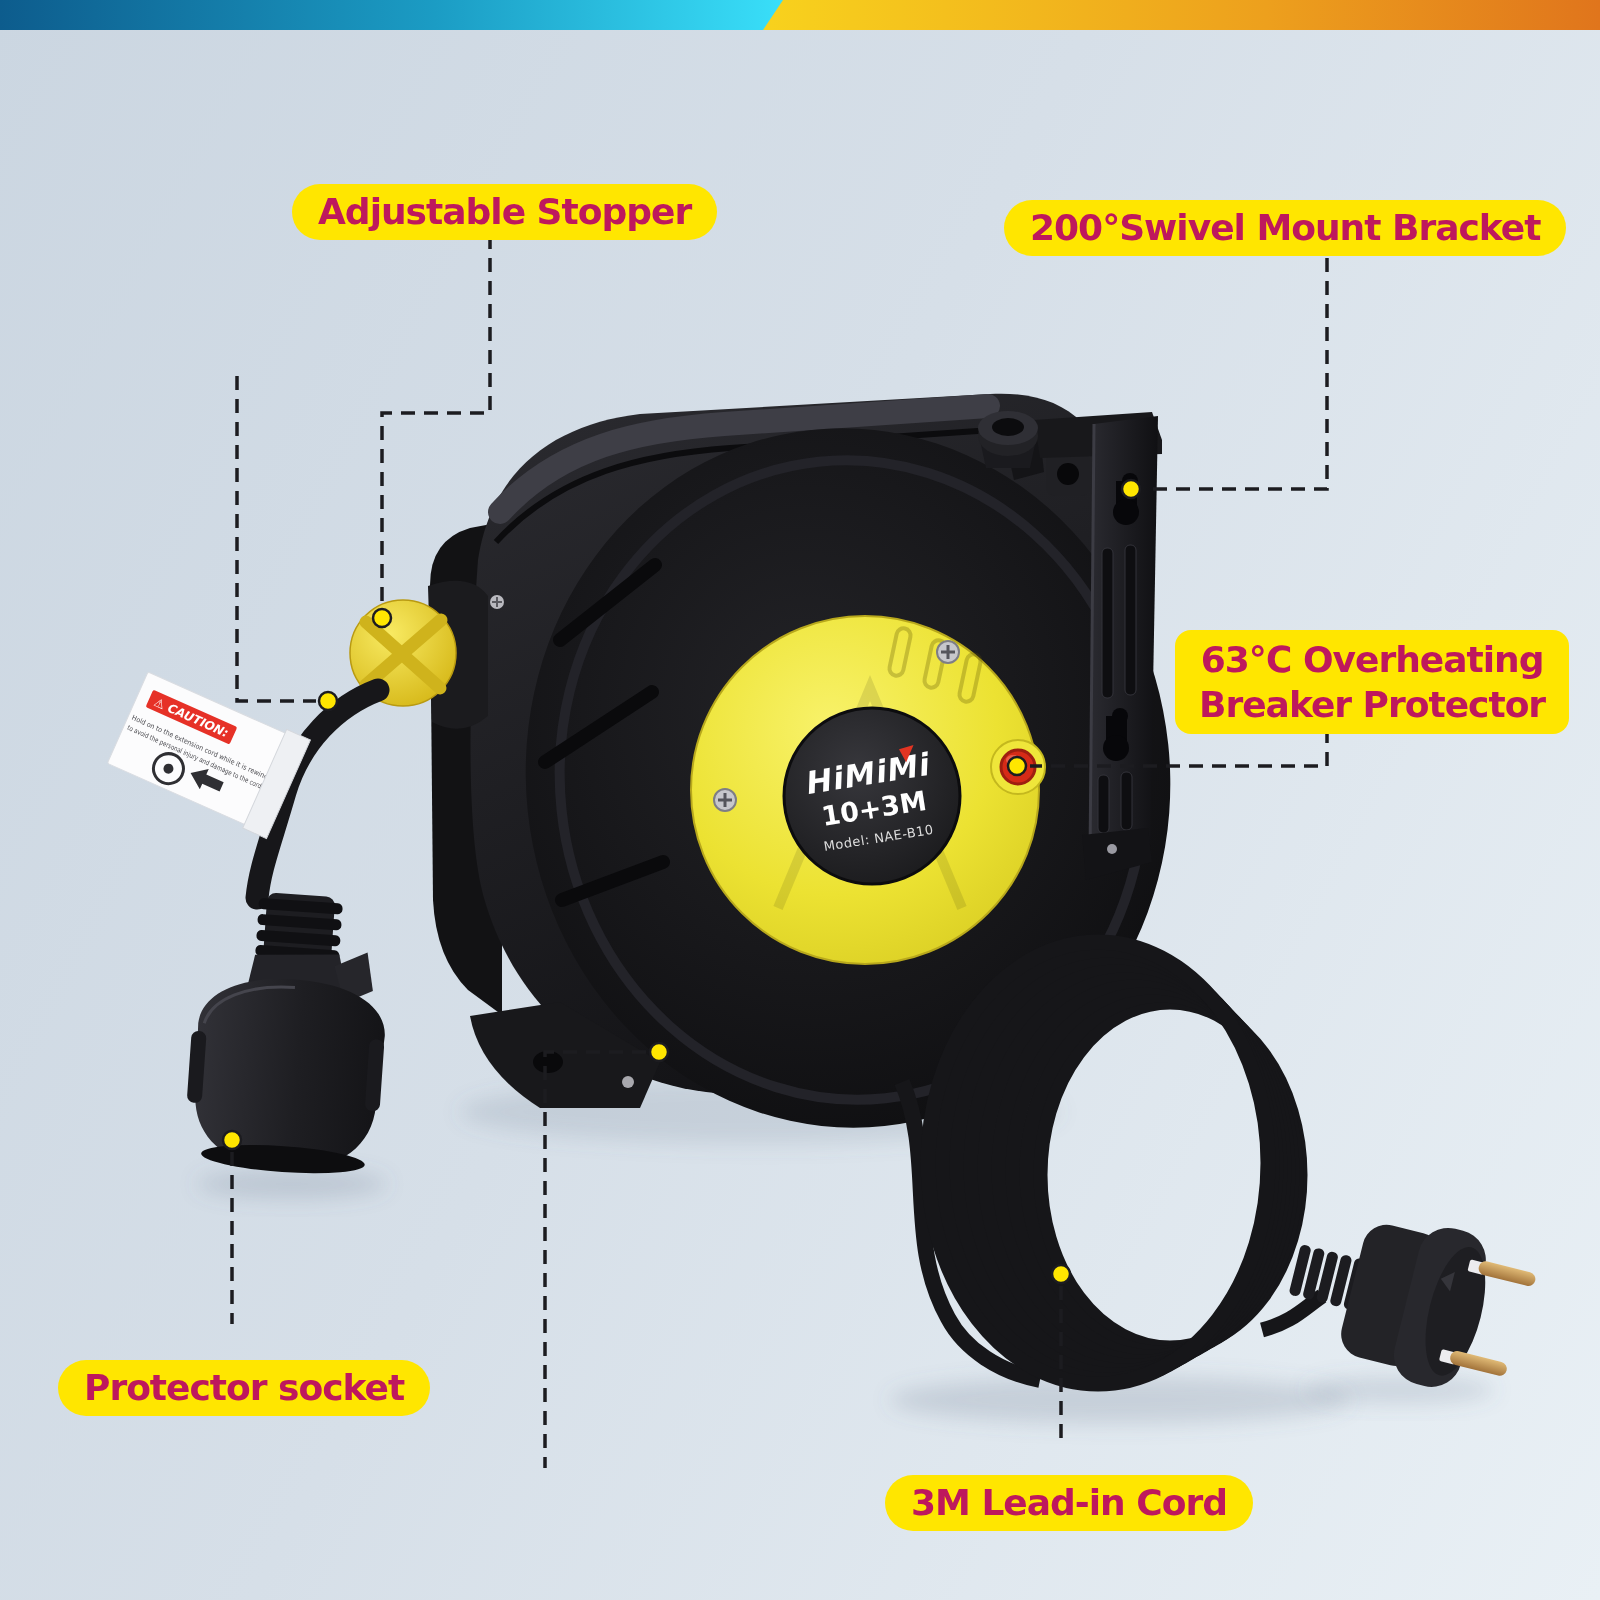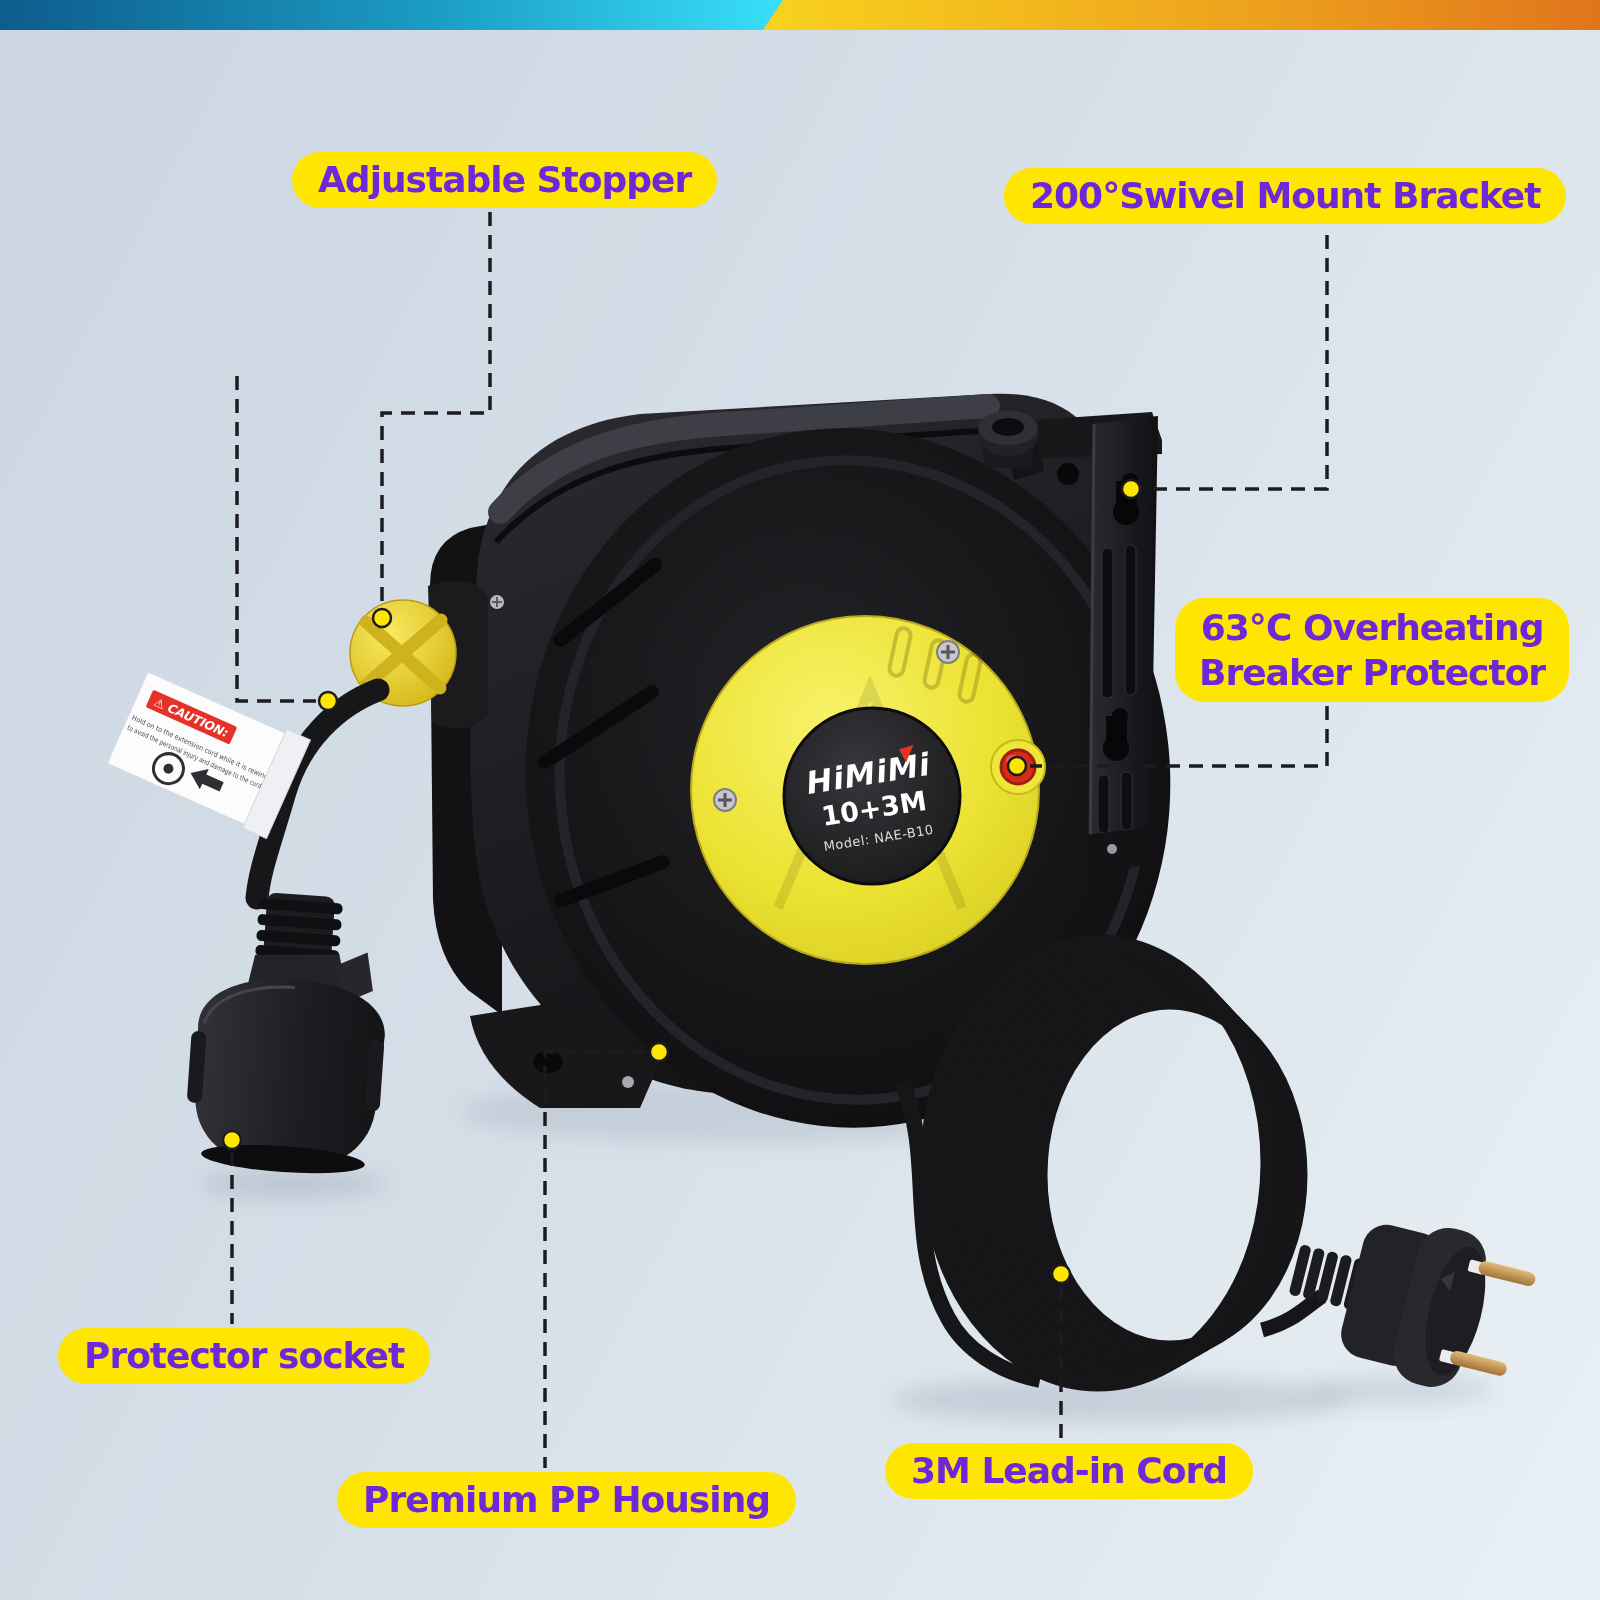--- a/index.html
+++ b/index.html
@@ -5,24 +5,24 @@
   html,body{margin:0;padding:0;background:#dfe7ee;}
   .stage{position:relative;width:1600px;height:1600px;overflow:hidden;
          background:linear-gradient(118deg,#cbd6e1 0%,#d6dfe8 45%,#e9f0f5 100%);
          font-family:"DejaVu Sans",sans-serif;}
   .topbar{position:absolute;left:0;top:0;width:1600px;height:30px;}
   .topbar .seg-blue{position:absolute;left:0;top:0;width:790px;height:30px;
          background:linear-gradient(90deg,#0d5c8d 0%,#1b9cc4 55%,#3ae0fa 100%);}
   .topbar .seg-orange{position:absolute;left:763px;top:0;width:837px;height:30px;
          background:linear-gradient(90deg,#f8d21d 0%,#eda01d 60%,#e0751c 100%);
          clip-path:polygon(20px 0,100% 0,100% 100%,0 100%);}
-  .pill{position:absolute;background:#FFE600;color:#6d28d9;
+  .pill{position:absolute;background:#FFE600;color:#be185d;
         font-weight:700;font-size:36px;line-height:56px;letter-spacing:-1px;
-        padding:0 26px;border-radius:28px;white-space:nowrap;}
-  .pill-2line{line-height:45px;padding:7px 24px;border-radius:30px;text-align:center;}
+        padding:0 26px;border-radius:28px;white-space:nowrap;margin-top:32px;}
+  .pill-2line{line-height:45px;padding:7px 24px;border-radius:16px;text-align:center;}
   #lbl-stopper{left:292px;top:152px;}
   #lbl-bracket{left:1004px;top:168px;}
   #lbl-cord{left:14px;top:312px;}
   #lbl-breaker{left:1175px;top:598px;}
   #lbl-socket{left:58px;top:1328px;}
   #lbl-housing{left:337px;top:1472px;}
   #lbl-leadin{left:885px;top:1443px;text-align:center;}
   svg{position:absolute;left:0;top:0;}
 </style>
 </head>
@@ -246,15 +246,14 @@
     </g>
   </svg>
 
   <div class="pill" id="lbl-stopper">Adjustable Stopper</div>
   <div class="pill" id="lbl-bracket">200°Swivel Mount Bracket</div>
   <div class="pill pill-2line" id="lbl-breaker">
     <span>63℃ Overheating</span><br>
     <span>Breaker Protector</span>
   </div>
   <div class="pill" id="lbl-socket">Protector socket</div>
-  <div class="pill" id="lbl-housing">Premium PP Housing</div>
   <div class="pill" id="lbl-leadin">3M Lead-in Cord</div>
 </div>
 
 </body></html>

